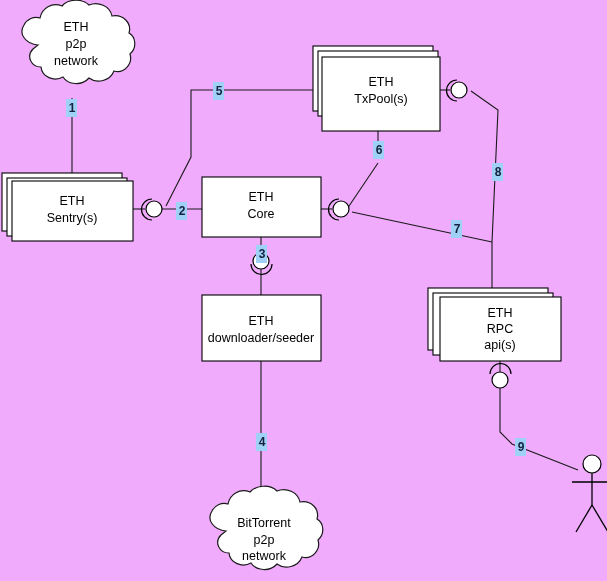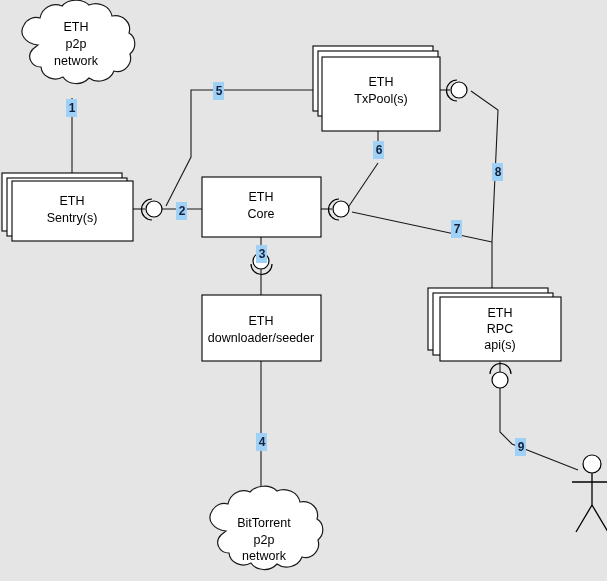--- a/index.html
+++ b/index.html
@@ -11,21 +11,21 @@
   body {
     width: 607px;
     height: 581px;
     font-family: "Liberation Sans", sans-serif;
     overflow: hidden;
   }
   #diagram-root {
     position: relative;
     width: 607px;
     height: 581px;
-    background: #e5e5e5;
+    background: #f0abfc;
   }
   svg#diagram-canvas {
     display: block;
     width: 607px;
     height: 581px;
   }
   .shape-fill {
     fill: #ffffff;
     stroke: #000000;
     stroke-width: 1.1;

